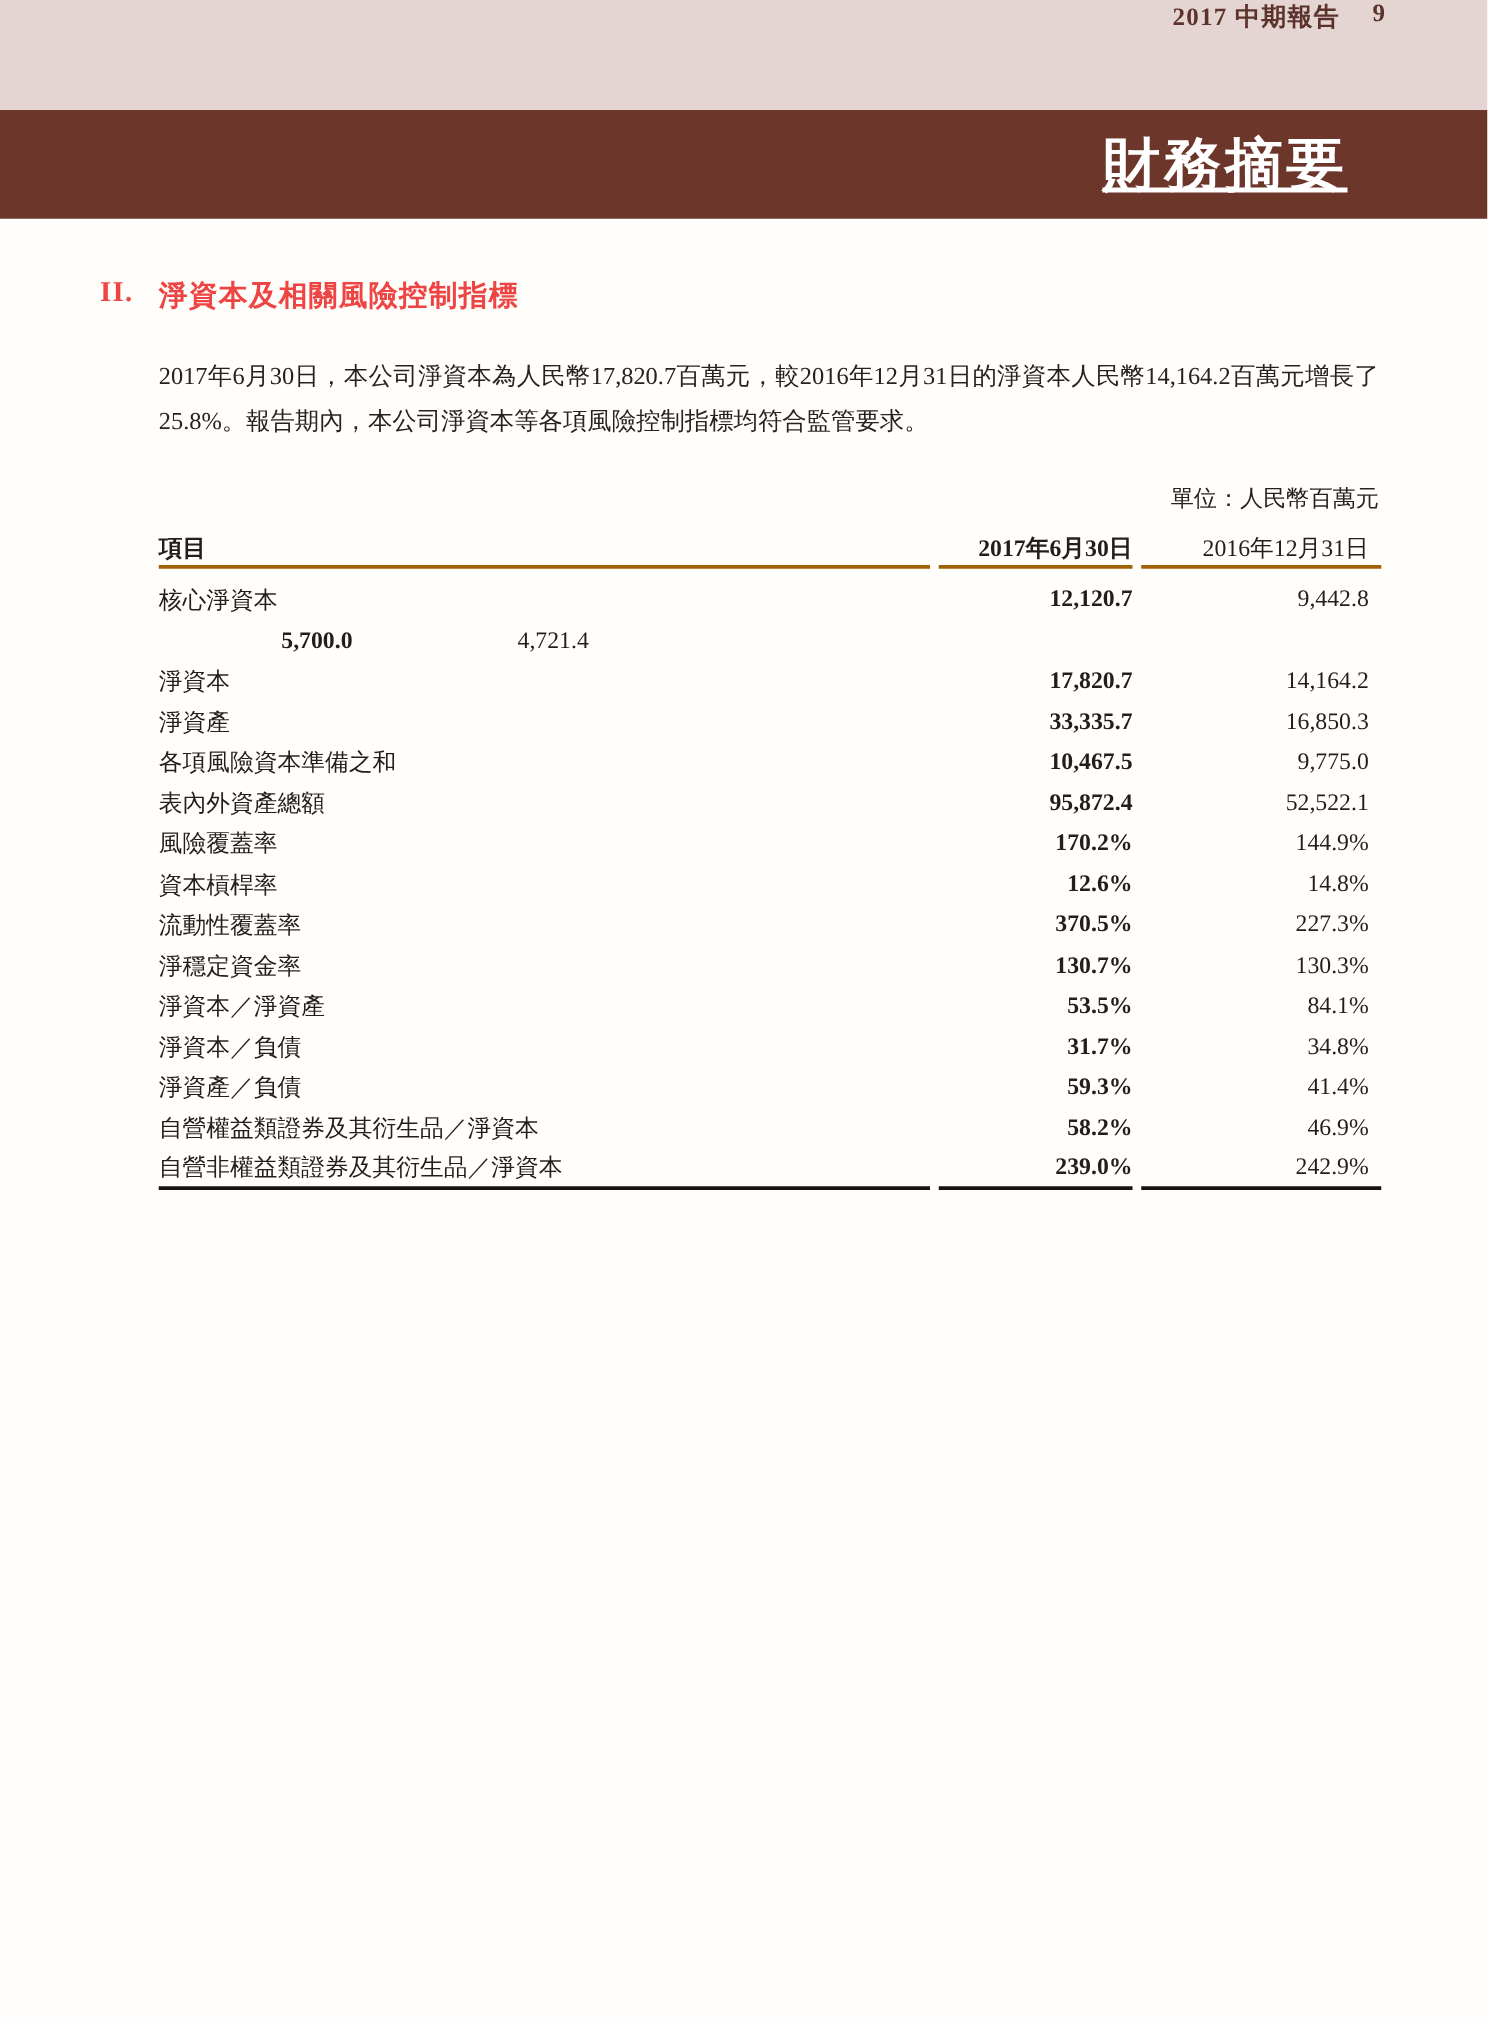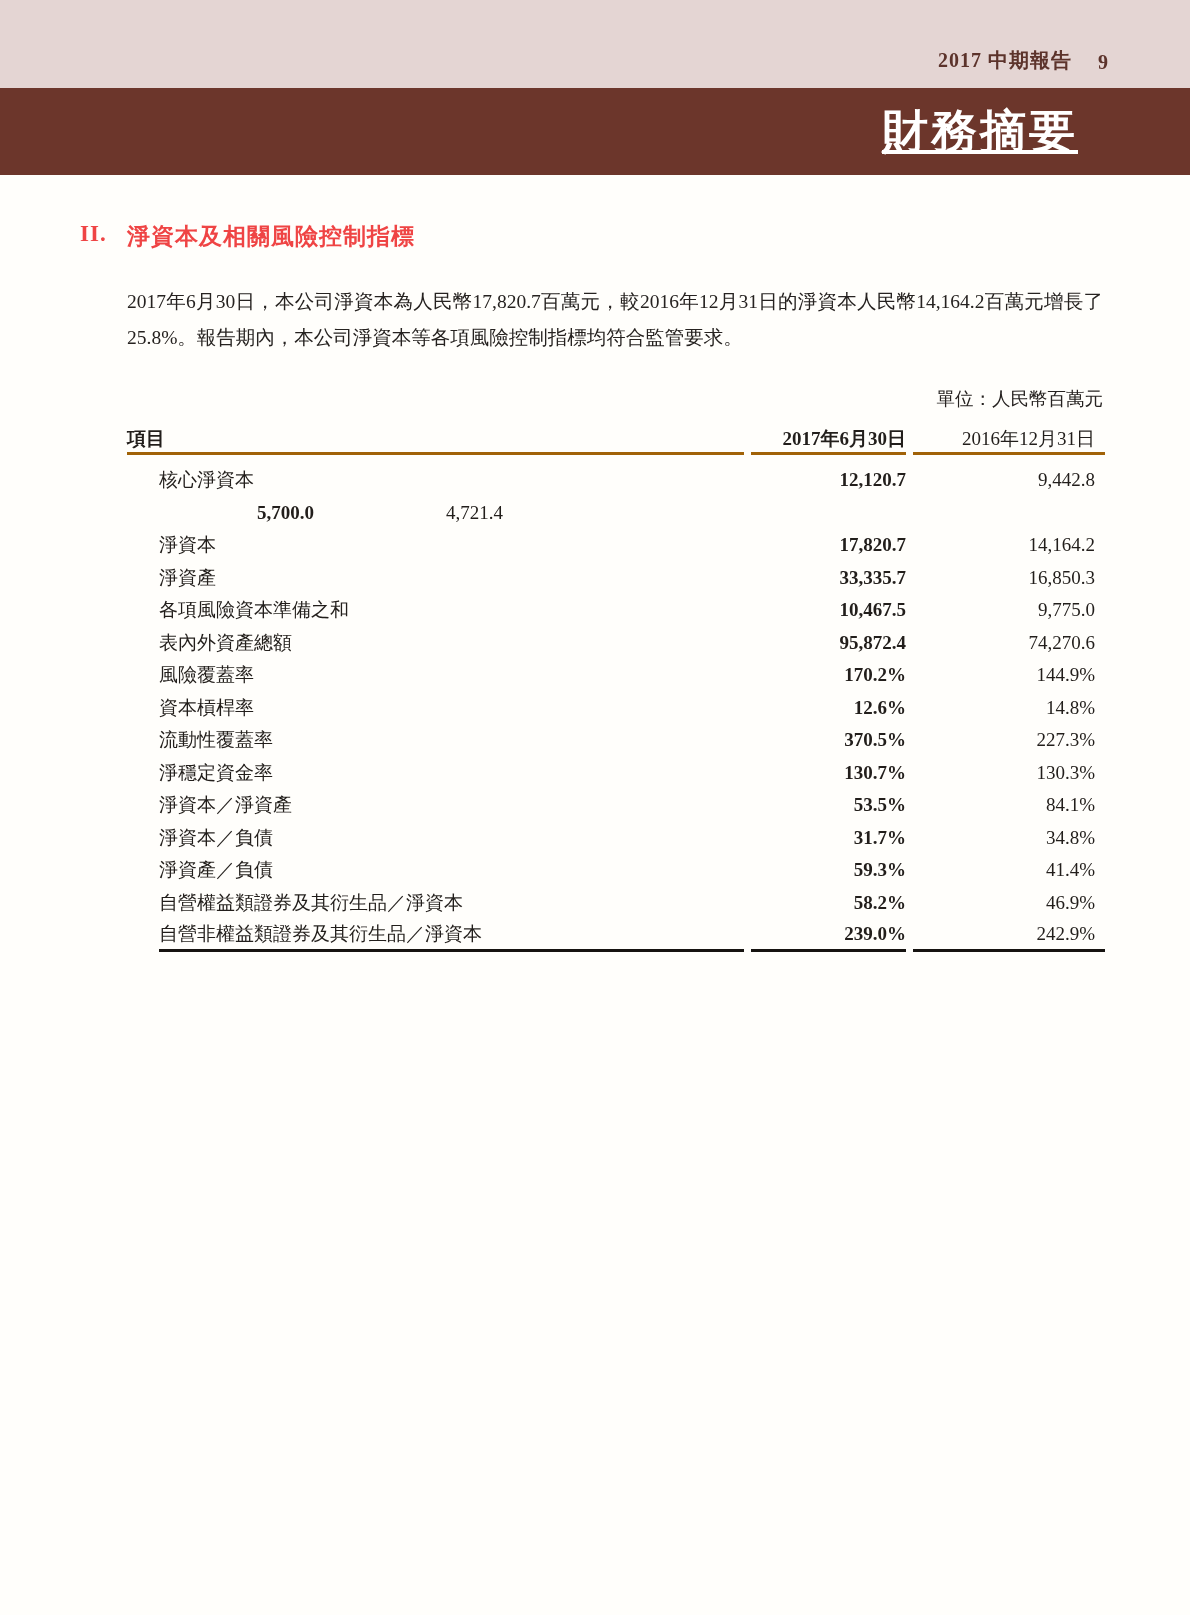--- a/index.html
+++ b/index.html
@@ -10,21 +10,21 @@
     color: #221e1b;
     overflow: hidden;
     position: relative;
   }
   
   .topbar {
     height: 88px;
     background: #e4d5d3;
     display: flex;
     justify-content: flex-end;
-    align-items: flex-end;
+    align-items: flex-start;
     padding: 0 82px 14px 0;
     box-sizing: border-box;
   }
   .topbar .meta {
     color: #5c332b;
     font-weight: bold;
     font-size: 20px;
     letter-spacing: 1px;
   }
   .topbar .pageno {
@@ -94,21 +94,21 @@
     margin-top: 6px;
     height: 38px;
     align-items: flex-end;
   }
   .thead > div {
     border-bottom: 3px solid #a16207;
     padding-bottom: 0;
   }
   .thead .c1, .thead .c2 { font-weight: bold; }
   .tbody { padding-top: 9px; }
-  .tbody .trow { height: 32.5px; margin-left: 32px; }
+  .tbody .trow { height: 32.5px; }
   .tbody .trow .c2 { font-weight: bold; }
   .tbody .trow.last > div {
     border-bottom: 3px solid #161310;
     align-self: stretch;
     display: flex;
     align-items: center;
   }
   .tbody .trow.last .c2 { justify-content: flex-end; }
   .tbody .trow.last .c3 { justify-content: flex-end; }
 </style>
@@ -168,21 +168,21 @@
 
   <div class="trow">
     <div class="c1">各項風險資本準備之和</div>
     <div class="c2">10,467.5</div>
     <div class="c3">9,775.0</div>
   </div>
 
   <div class="trow">
     <div class="c1">表內外資產總額</div>
     <div class="c2">95,872.4</div>
-    <div class="c3">74,270.6</div>
+    <div class="c3">52,522.1</div>
   </div>
 
   <div class="trow">
     <div class="c1">風險覆蓋率</div>
     <div class="c2">170.2%</div>
     <div class="c3">144.9%</div>
   </div>
 
   <div class="trow">
     <div class="c1">資本槓桿率</div>

